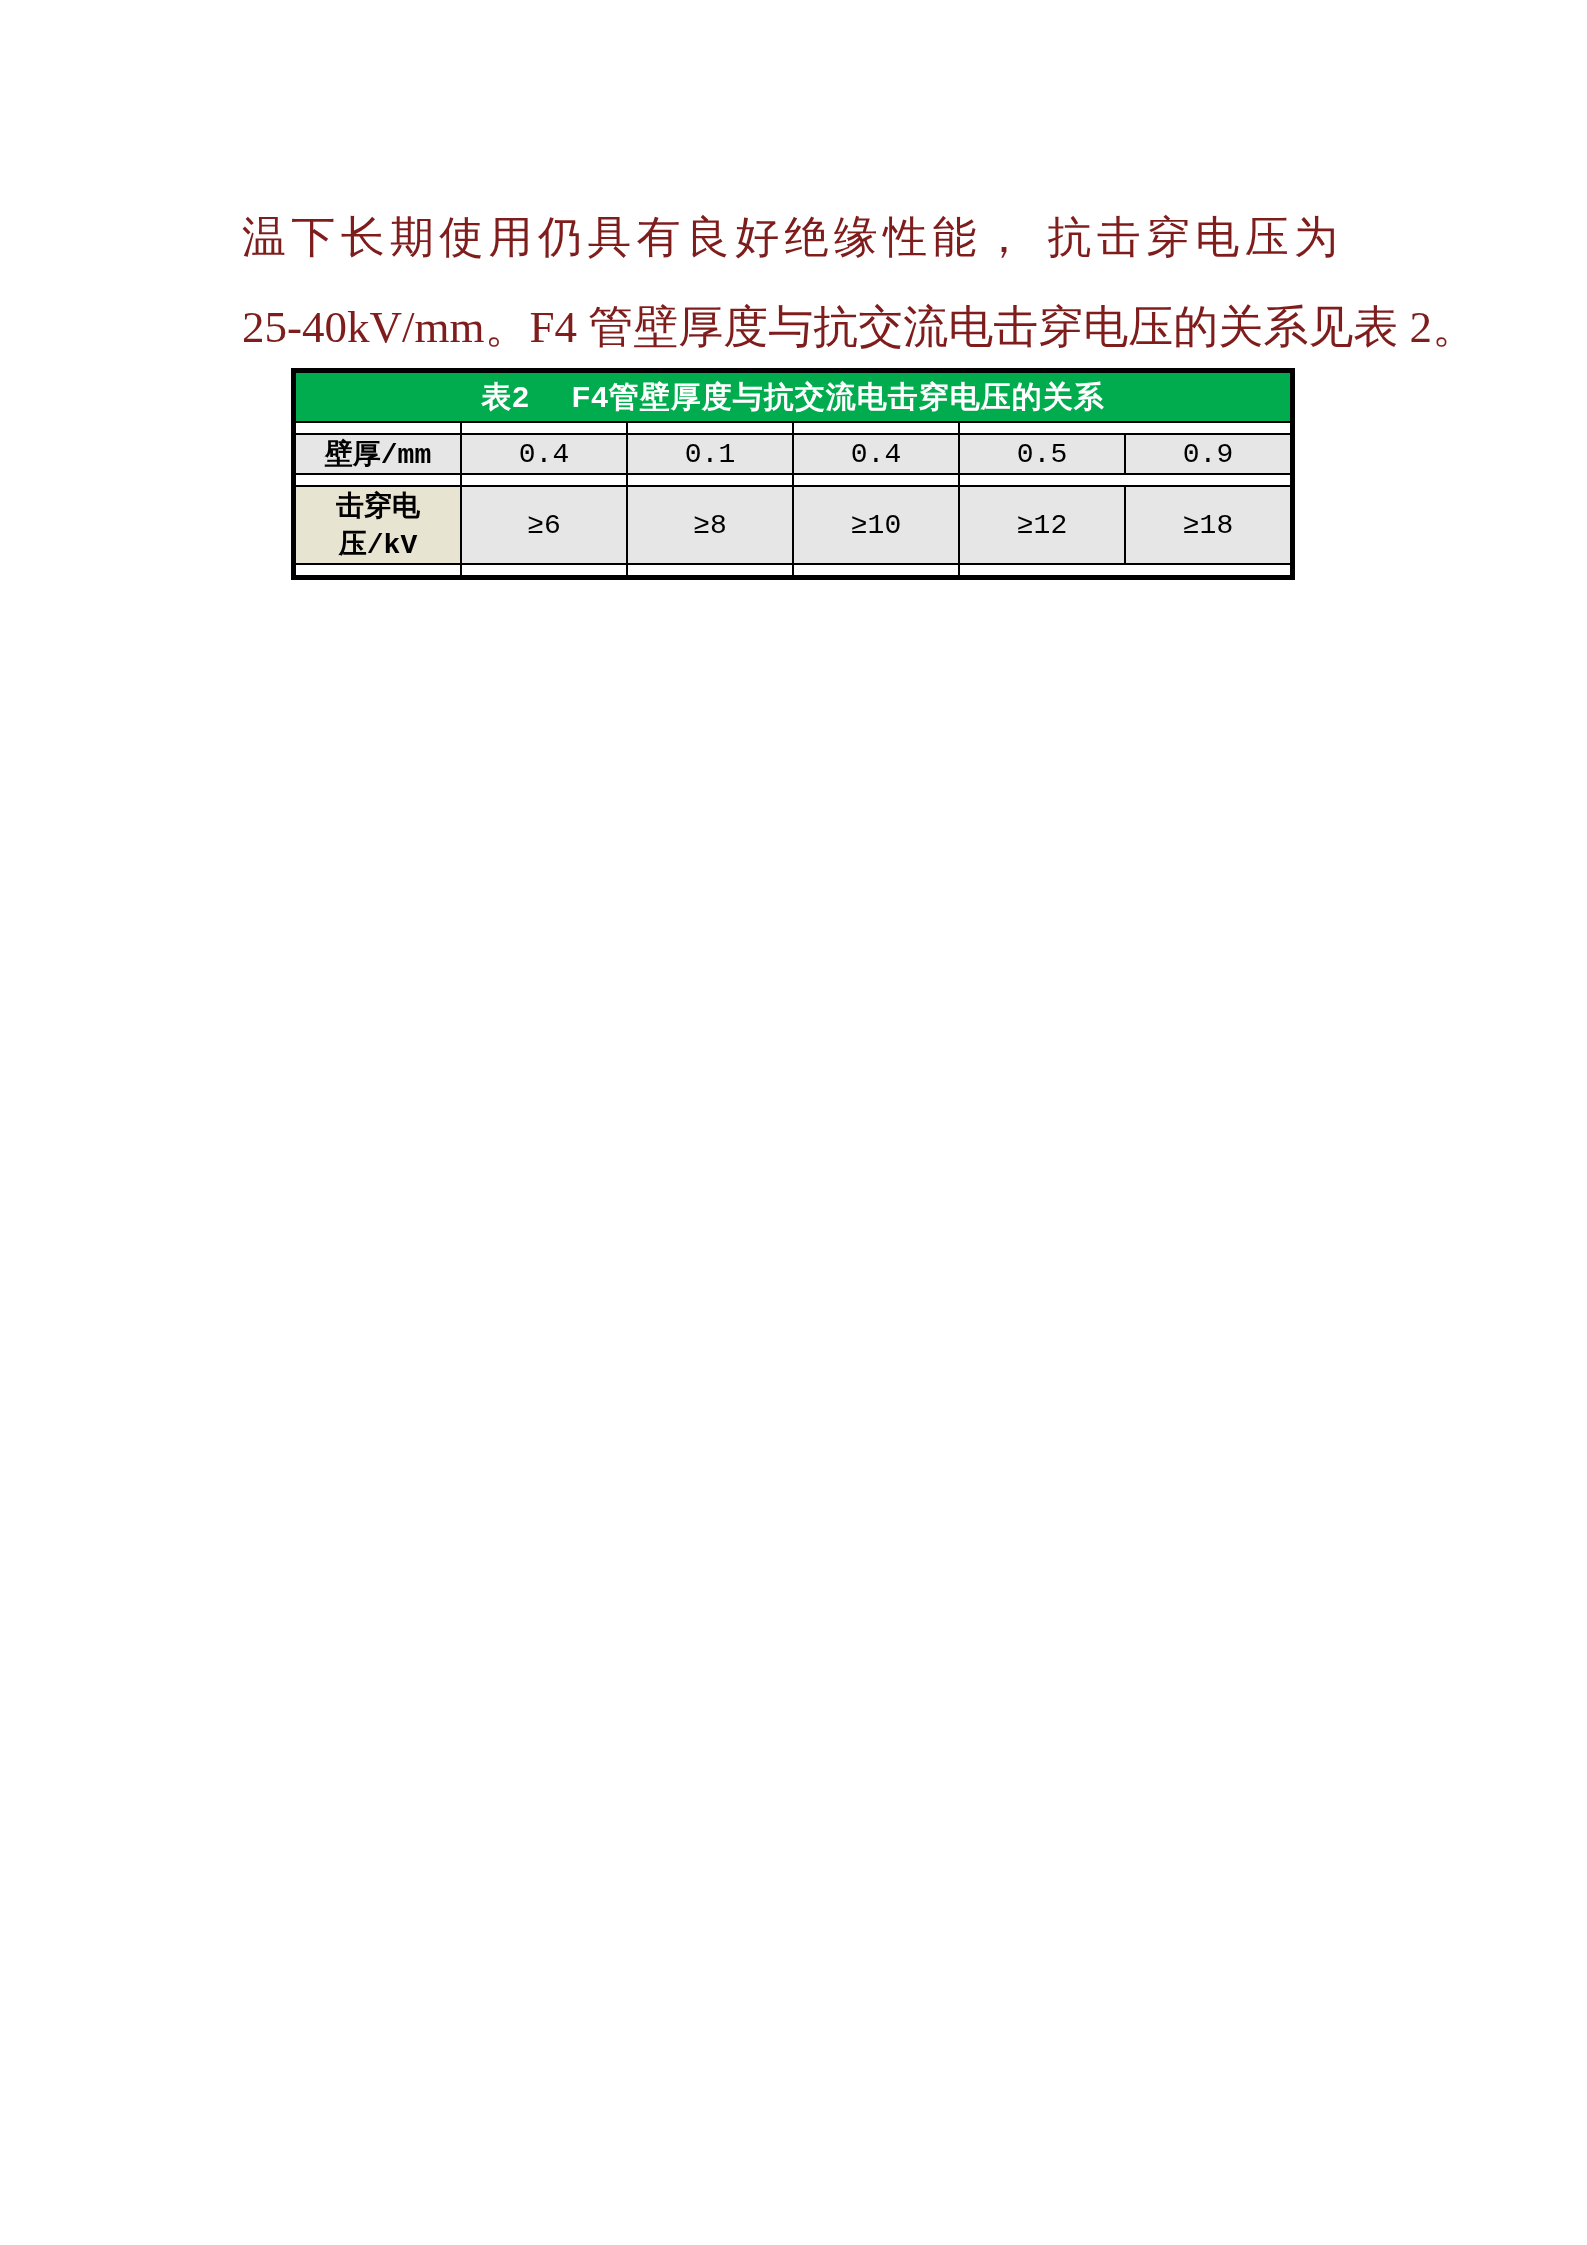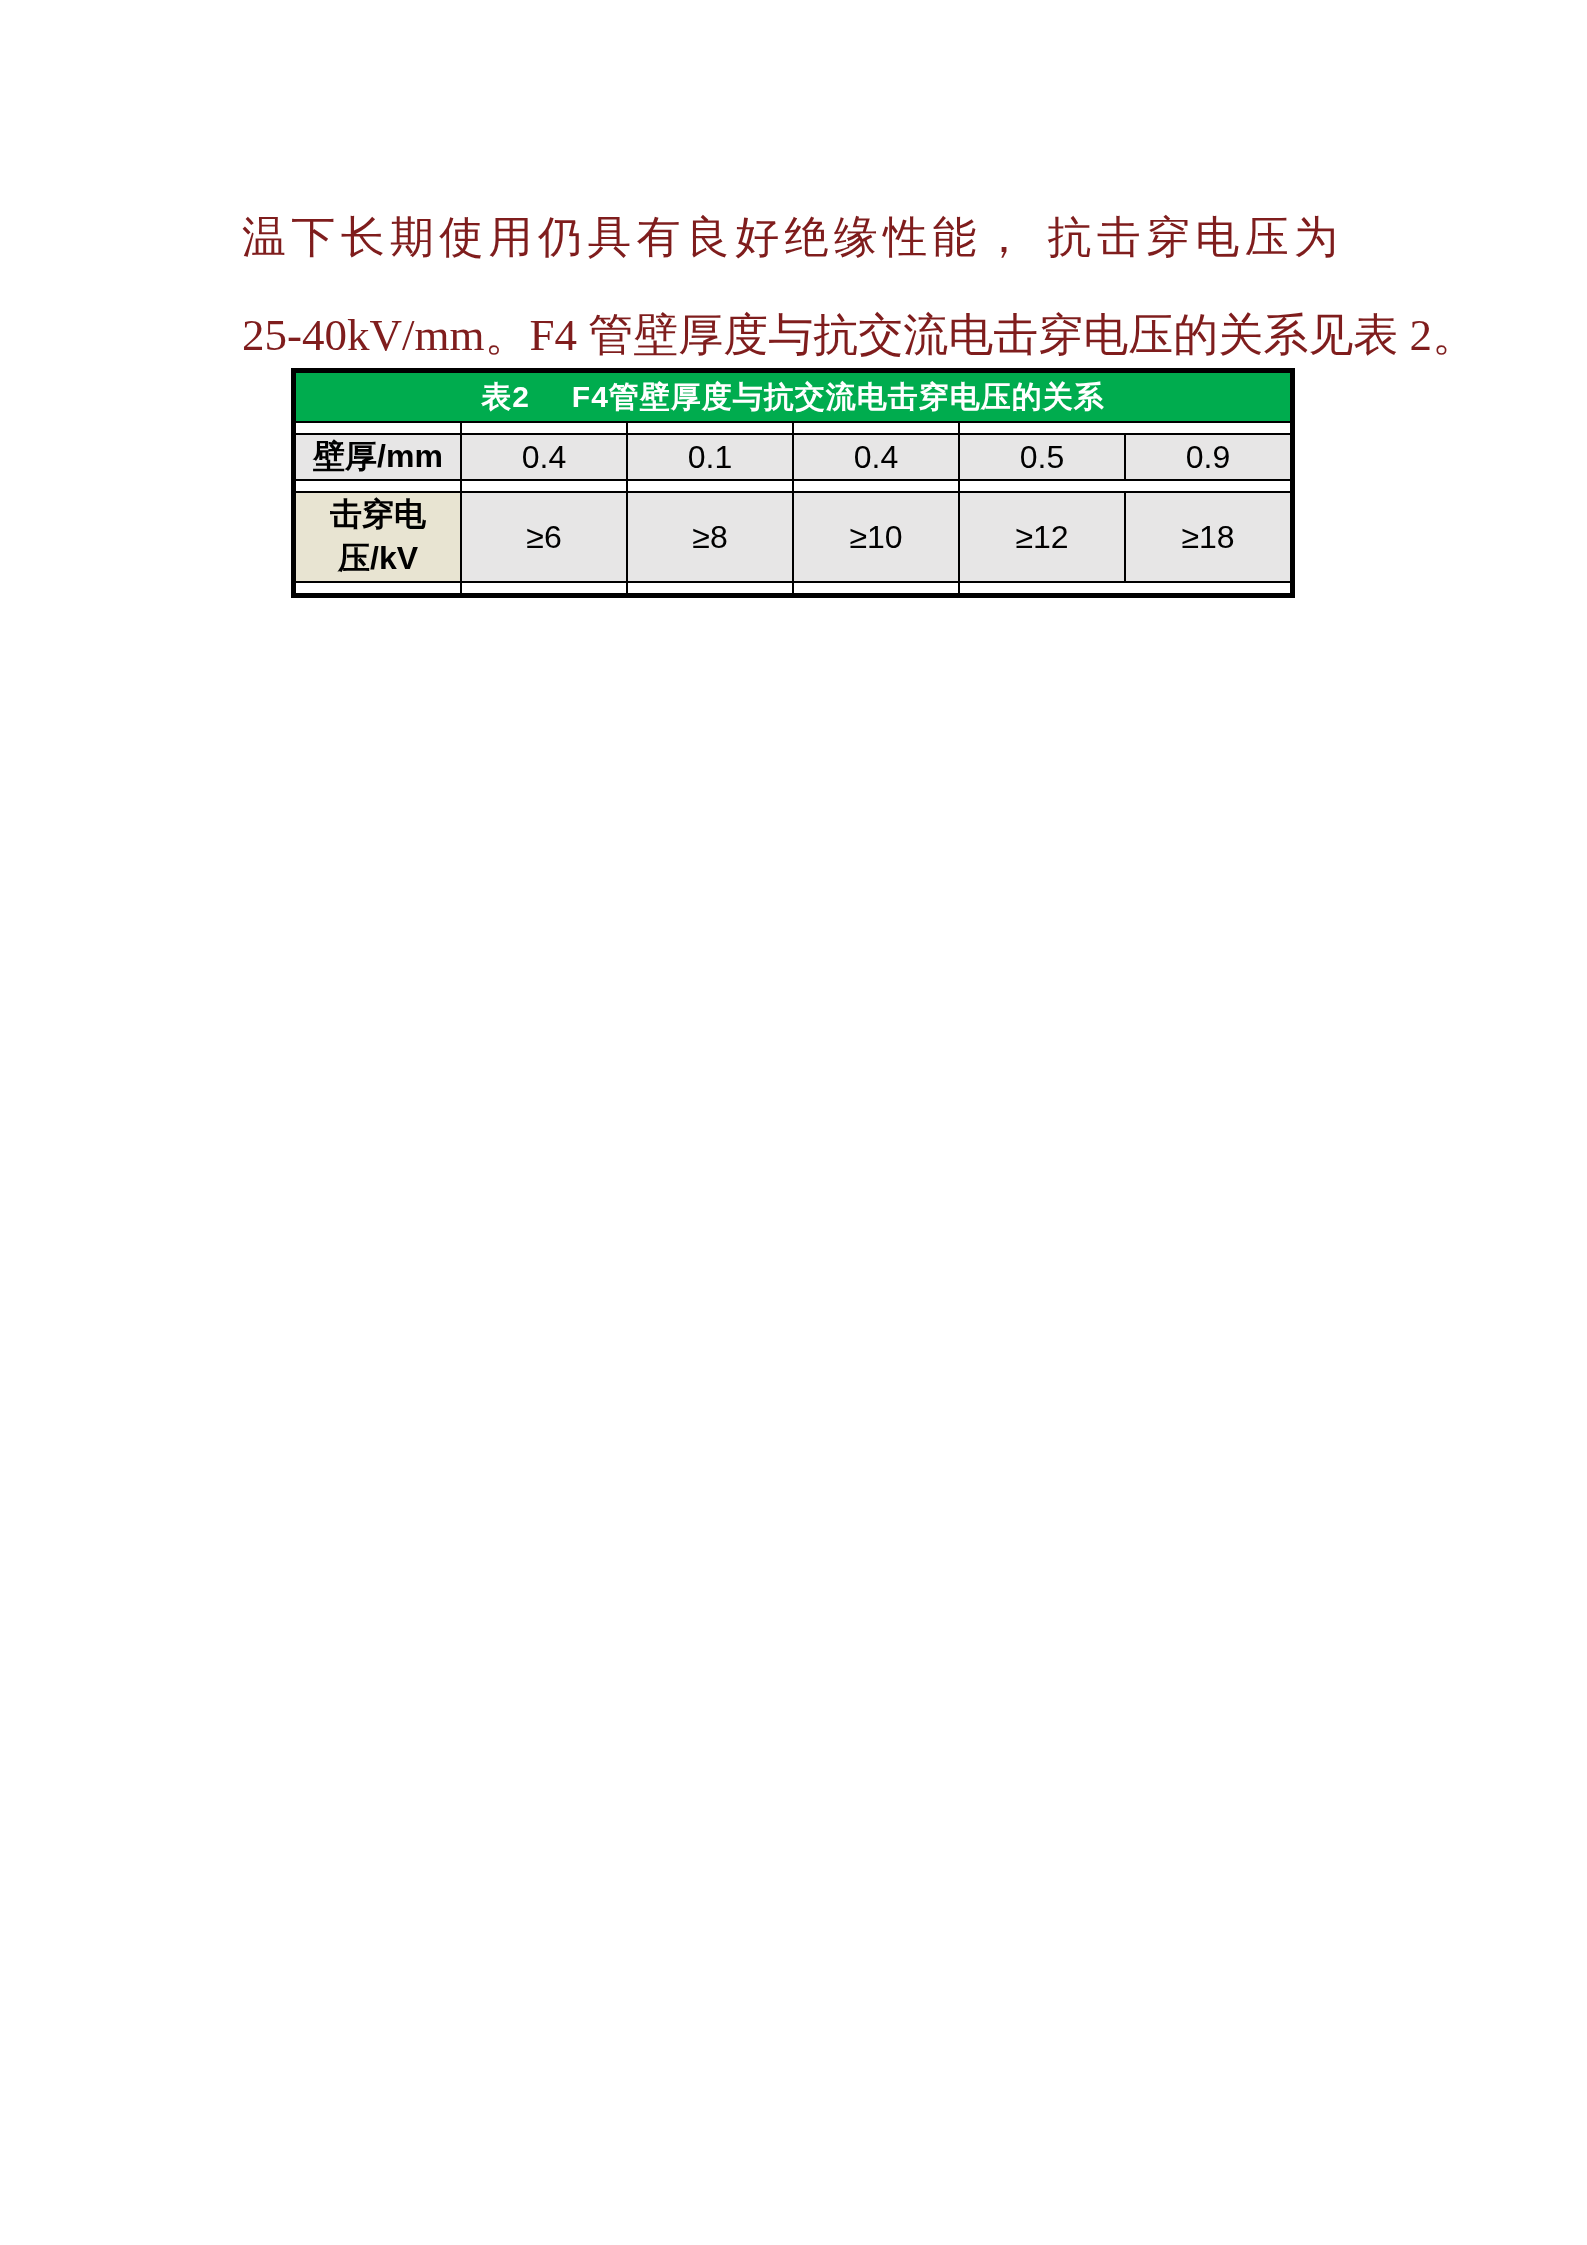--- a/index.html
+++ b/index.html
@@ -25,21 +25,21 @@
     text-align: justify;
     text-align-last: justify;
   }
   #line1 {
     top: 207px;
     width: 1096px;
     font-size: 44px;
     line-height: 62px;
   }
   #line2 {
-    top: 304px;
+    top: 296px;
     width: 1121px;
     font-size: 45px;
     line-height: 62px;
   }
 
   
   .tbl-wrap {
     position: absolute;
     left: 291px;
     top: 368px;
@@ -71,21 +71,22 @@
   }
   td.title-cell .gap { display: inline-block; width: 42px; }
   tr.spacer td {
     height: 12px;
     background: #ffffff;
     padding: 0;
   }
   tr.datarow td {
     height: 38px;
     background: var(--cell_bg, #E7E6E6);
-    font-size: 32px;
+    font-size: 28px;
+    font-family: Liberation Mono, monospace;
   }
   td.rowlabel {
     font-weight: bold;
     font-size: 28px;
     padding: 0 2px;
   }
   td.rowlabel.tan { background: var(--label_bg, #E8E4D2); }
 </style>
 </head>
 <body>

